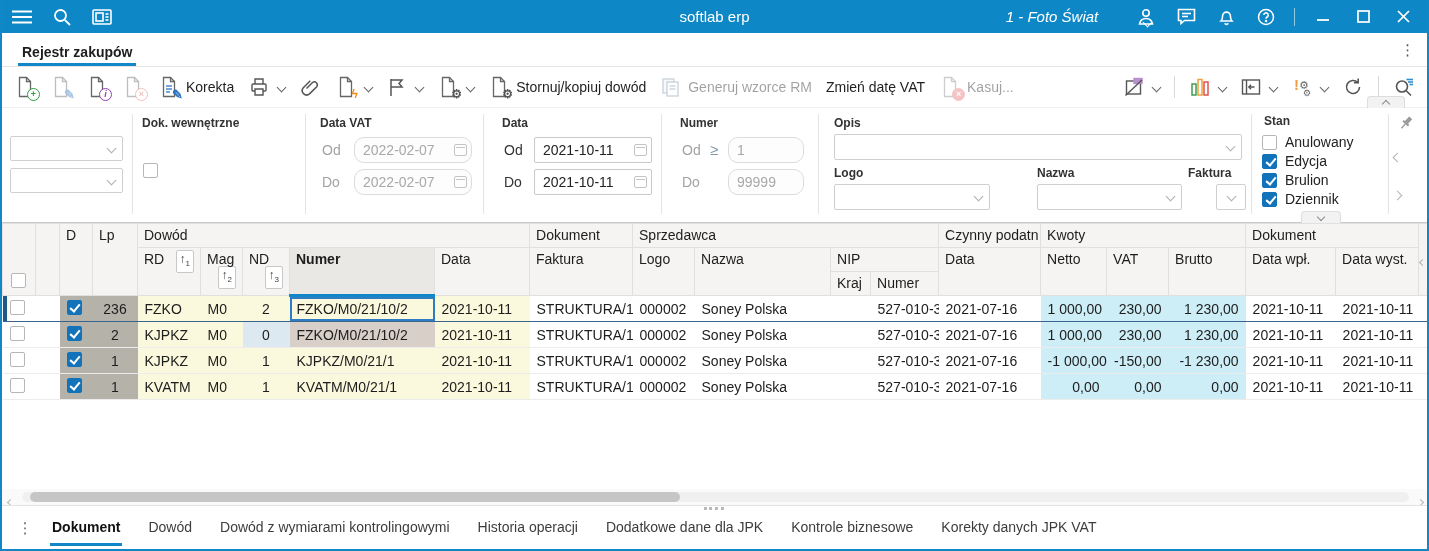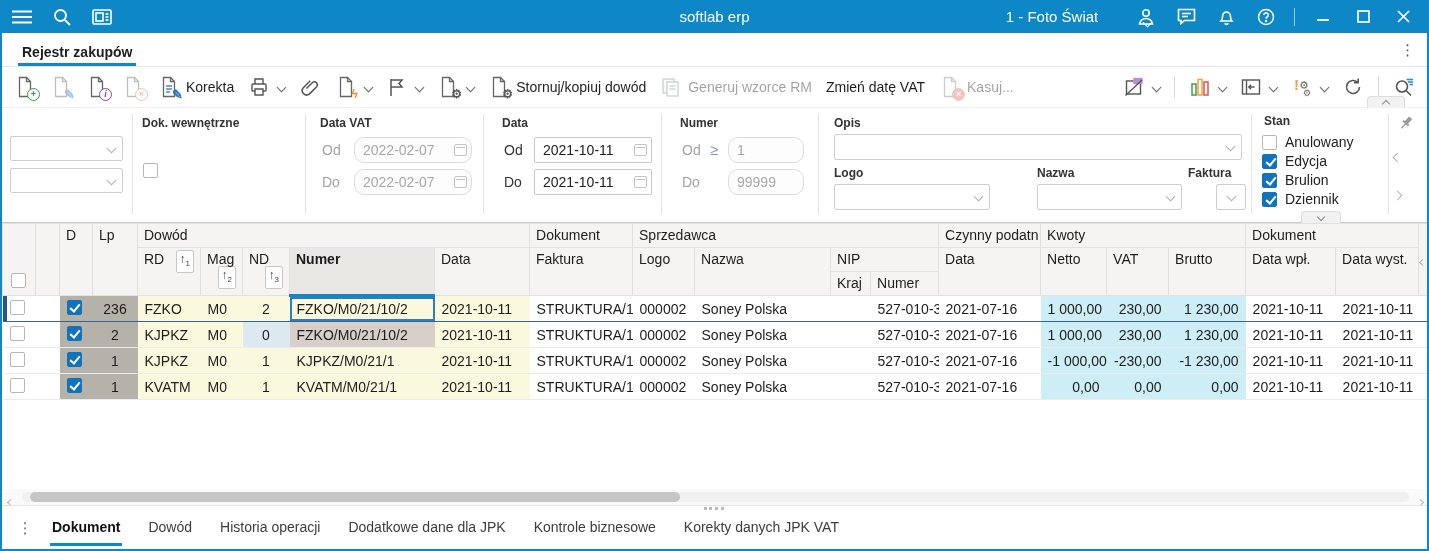--- a/index.html
+++ b/index.html
@@ -6,21 +6,21 @@
   html,body { background:#e8e8e8; }
   body { font-family:"Liberation Sans", sans-serif; }
   .window{ width:1429px; height:551px; background:#fff; position:relative;
     border-left:2px solid #1287c8; border-right:2px solid #1287c8; border-bottom:2px solid #1287c8;
     display:flex; flex-direction:column; overflow:hidden; }
 
   
   .titlebar{ height:33px; background:#0e87c6; color:#fff; display:flex; align-items:center; flex:none; position:relative; }
   .titlebar .ticonb{ width:40px; height:33px; display:flex; align-items:center; justify-content:center; cursor:pointer; }
   .tb-title{ position:absolute; left:0; right:0; text-align:center; font-size:15px; pointer-events:none; }
-  .tb-company{ position:absolute; left:940px; width:220px; text-align:center; font-size:15px; }
+  .tb-company{ position:absolute; left:940px; width:220px; text-align:center; font-size:15px;font-style:italic; }
   .tb-company-chev{ position:absolute; left:1142px; top:12px; color:#fff; }
   .tb-right{ position:absolute; right:4px; top:0; display:flex; height:33px; align-items:center; }
   .tb-sep{ width:1px; height:18px; background:rgba(255,255,255,.55); margin:0 8px; }
   .chv{ display:inline-block; width:7px; height:7px; border-right:1.7px solid currentColor; border-bottom:1.7px solid currentColor; }
   .chv.d{ transform:rotate(45deg); } .chv.r{ transform:rotate(-45deg); } .chv.l{ transform:rotate(135deg); } .chv.u{ transform:rotate(-135deg); }
 
   
   .tabstrip{ height:34px; border-bottom:1px solid #e4e4e4; display:flex; align-items:flex-end; flex:none; position:relative; background:#fff; }
   .doc-tab{ margin-left:16px; font-size:14px; font-weight:700; color:#1d1d1d; padding:7px 4px 6px 4px; position:relative; cursor:pointer; }
   .doc-tab::after{ content:""; position:absolute; left:0; right:0; bottom:0; height:3px; background:#1287c8; }
@@ -607,21 +607,21 @@
           <td class="c-ivory num">1</td>
           <td class="c-ivory">KJPKZ/M0/21/1</td>
           <td class="c-ivory">2021-10-11</td>
           <td>STRUKTURA/1</td>
           <td>000002</td>
           <td>Soney Polska</td>
           <td></td>
           <td>527-010-34-68</td>
           <td>2021-07-16</td>
           <td class="c-cyan">-1 000,00</td>
-          <td class="c-cyan">-230,00</td>
+          <td class="c-cyan">-150,00</td>
           <td class="c-cyan">-1 230,00</td>
           <td>2021-10-11</td>
           <td>2021-10-11</td>
           <td></td>
         </tr>
         <tr>
           <td><span class="cb"></span></td>
           <td></td>
           <td class="c-gray"><span class="cb checked"></span></td>
           <td class="c-gray num">1</td>
@@ -653,19 +653,20 @@
       <div class="hs-thumb"></div>
     </div>
     <span class="hs-btn" style="right:4px"><span class="chv r" style="width:5px;height:5px"></span></span>
   </div>
 
   <div class="tabbar">
     <div class="grip"></div>
     <div class="tb-dots">⋮</div>
     <div class="btab active">Dokument</div>
     <div class="btab">Dowód</div>
+    <div class="btab">Dowód z wymiarami kontrolingowymi</div>
     <div class="btab">Historia operacji</div>
     <div class="btab">Dodatkowe dane dla JPK</div>
     <div class="btab">Kontrole biznesowe</div>
     <div class="btab">Korekty danych JPK VAT</div>
   </div>
 
 </div>
 
 </body></html>

